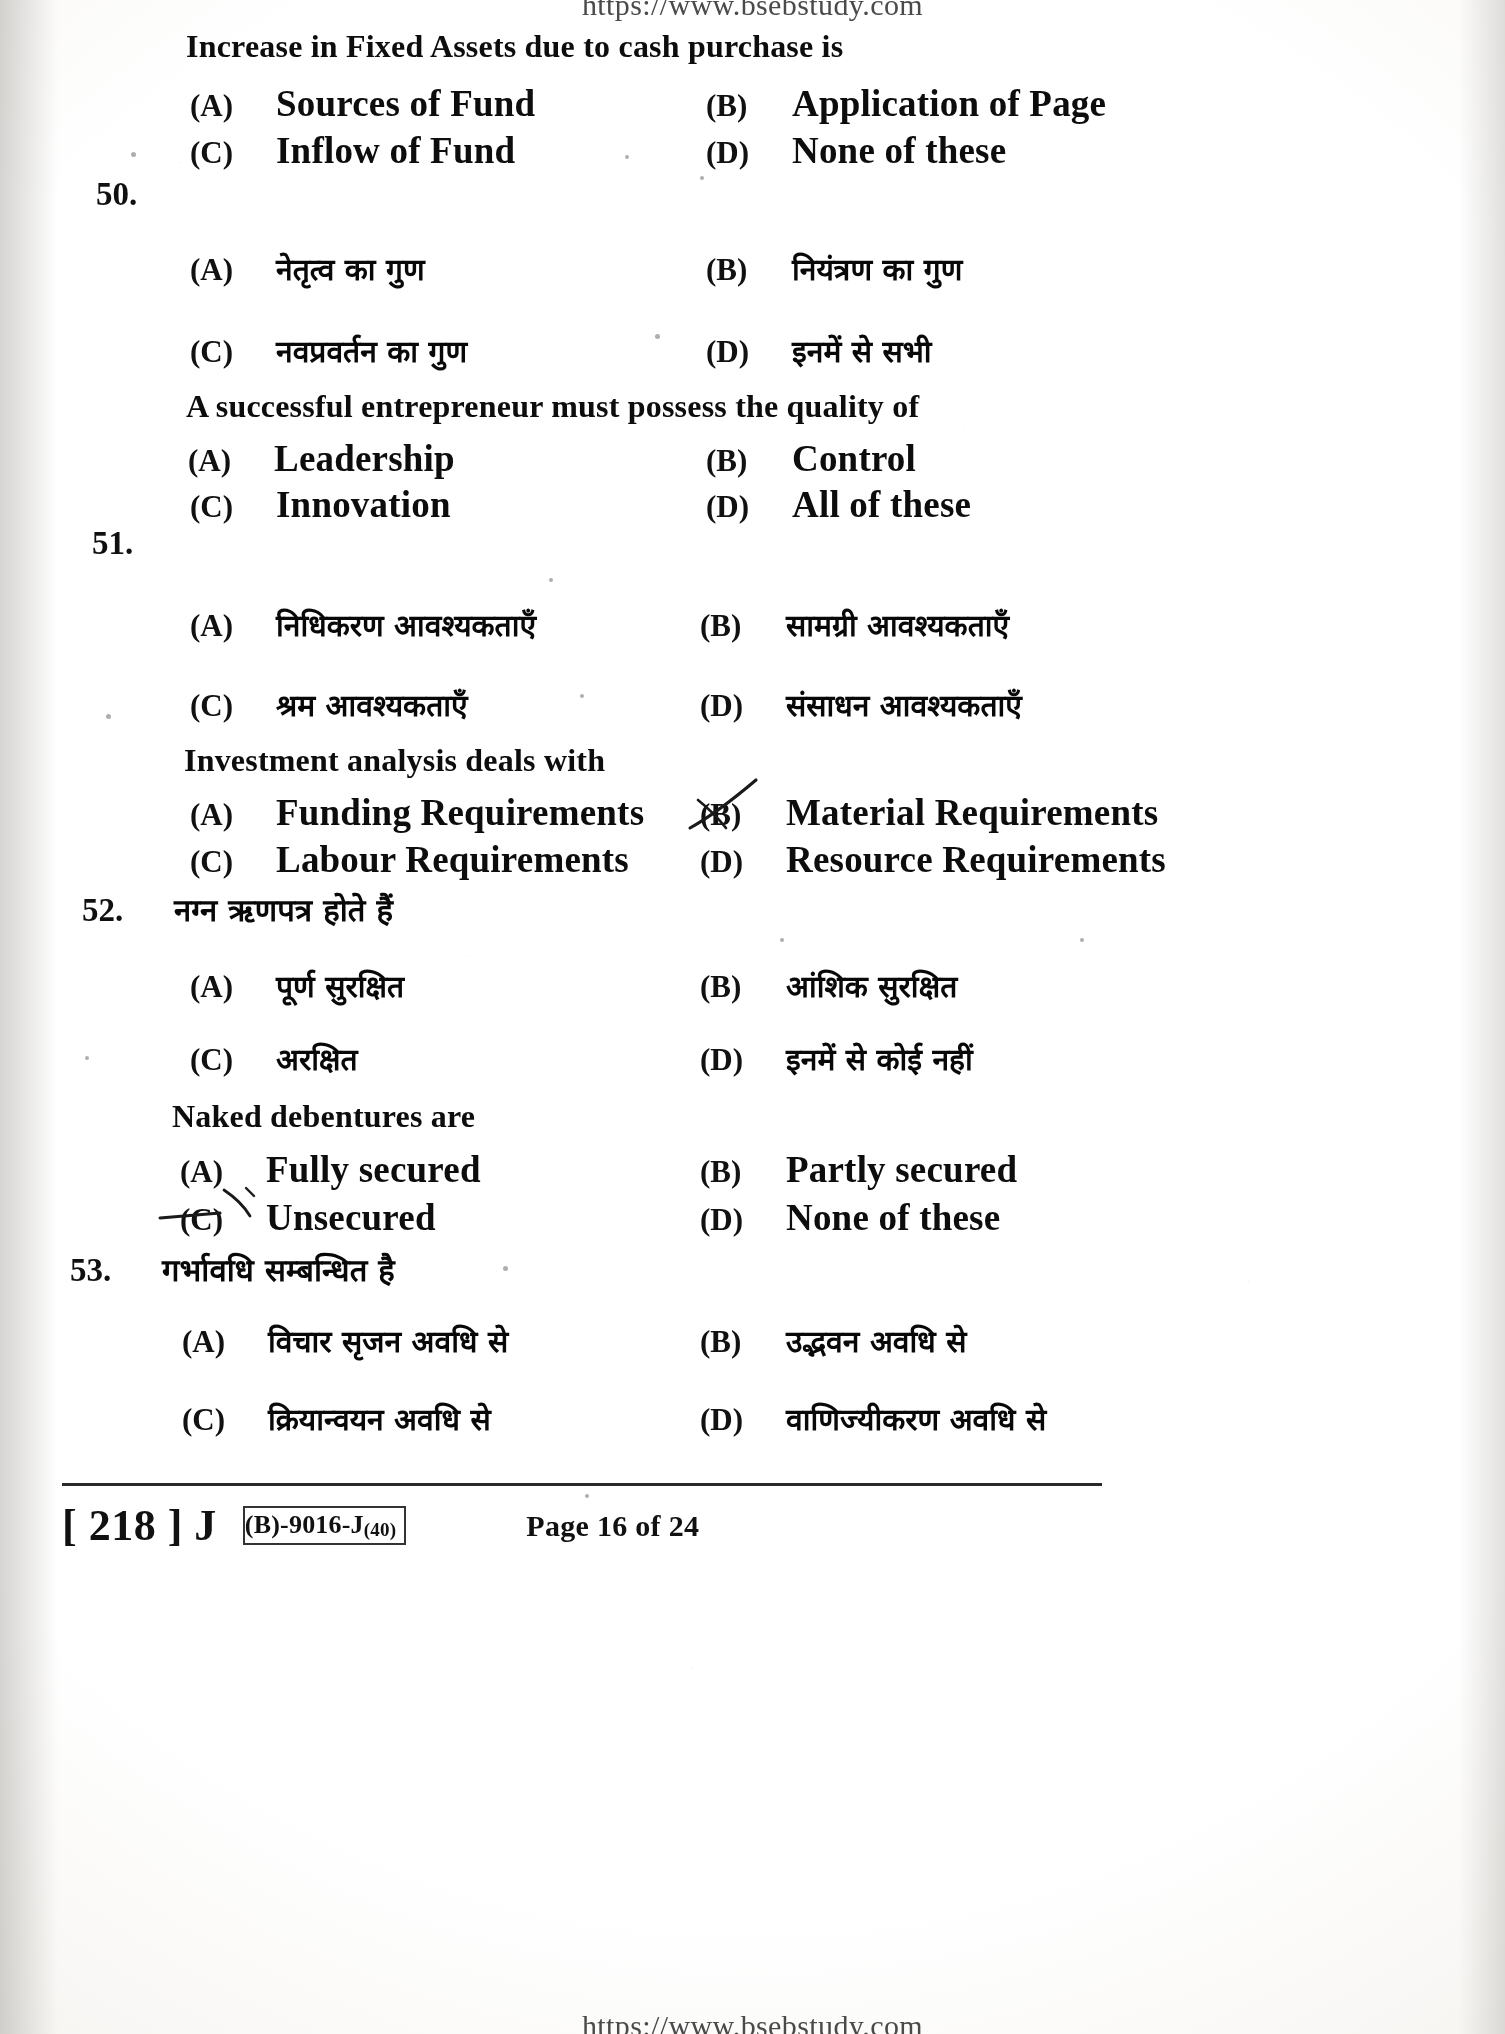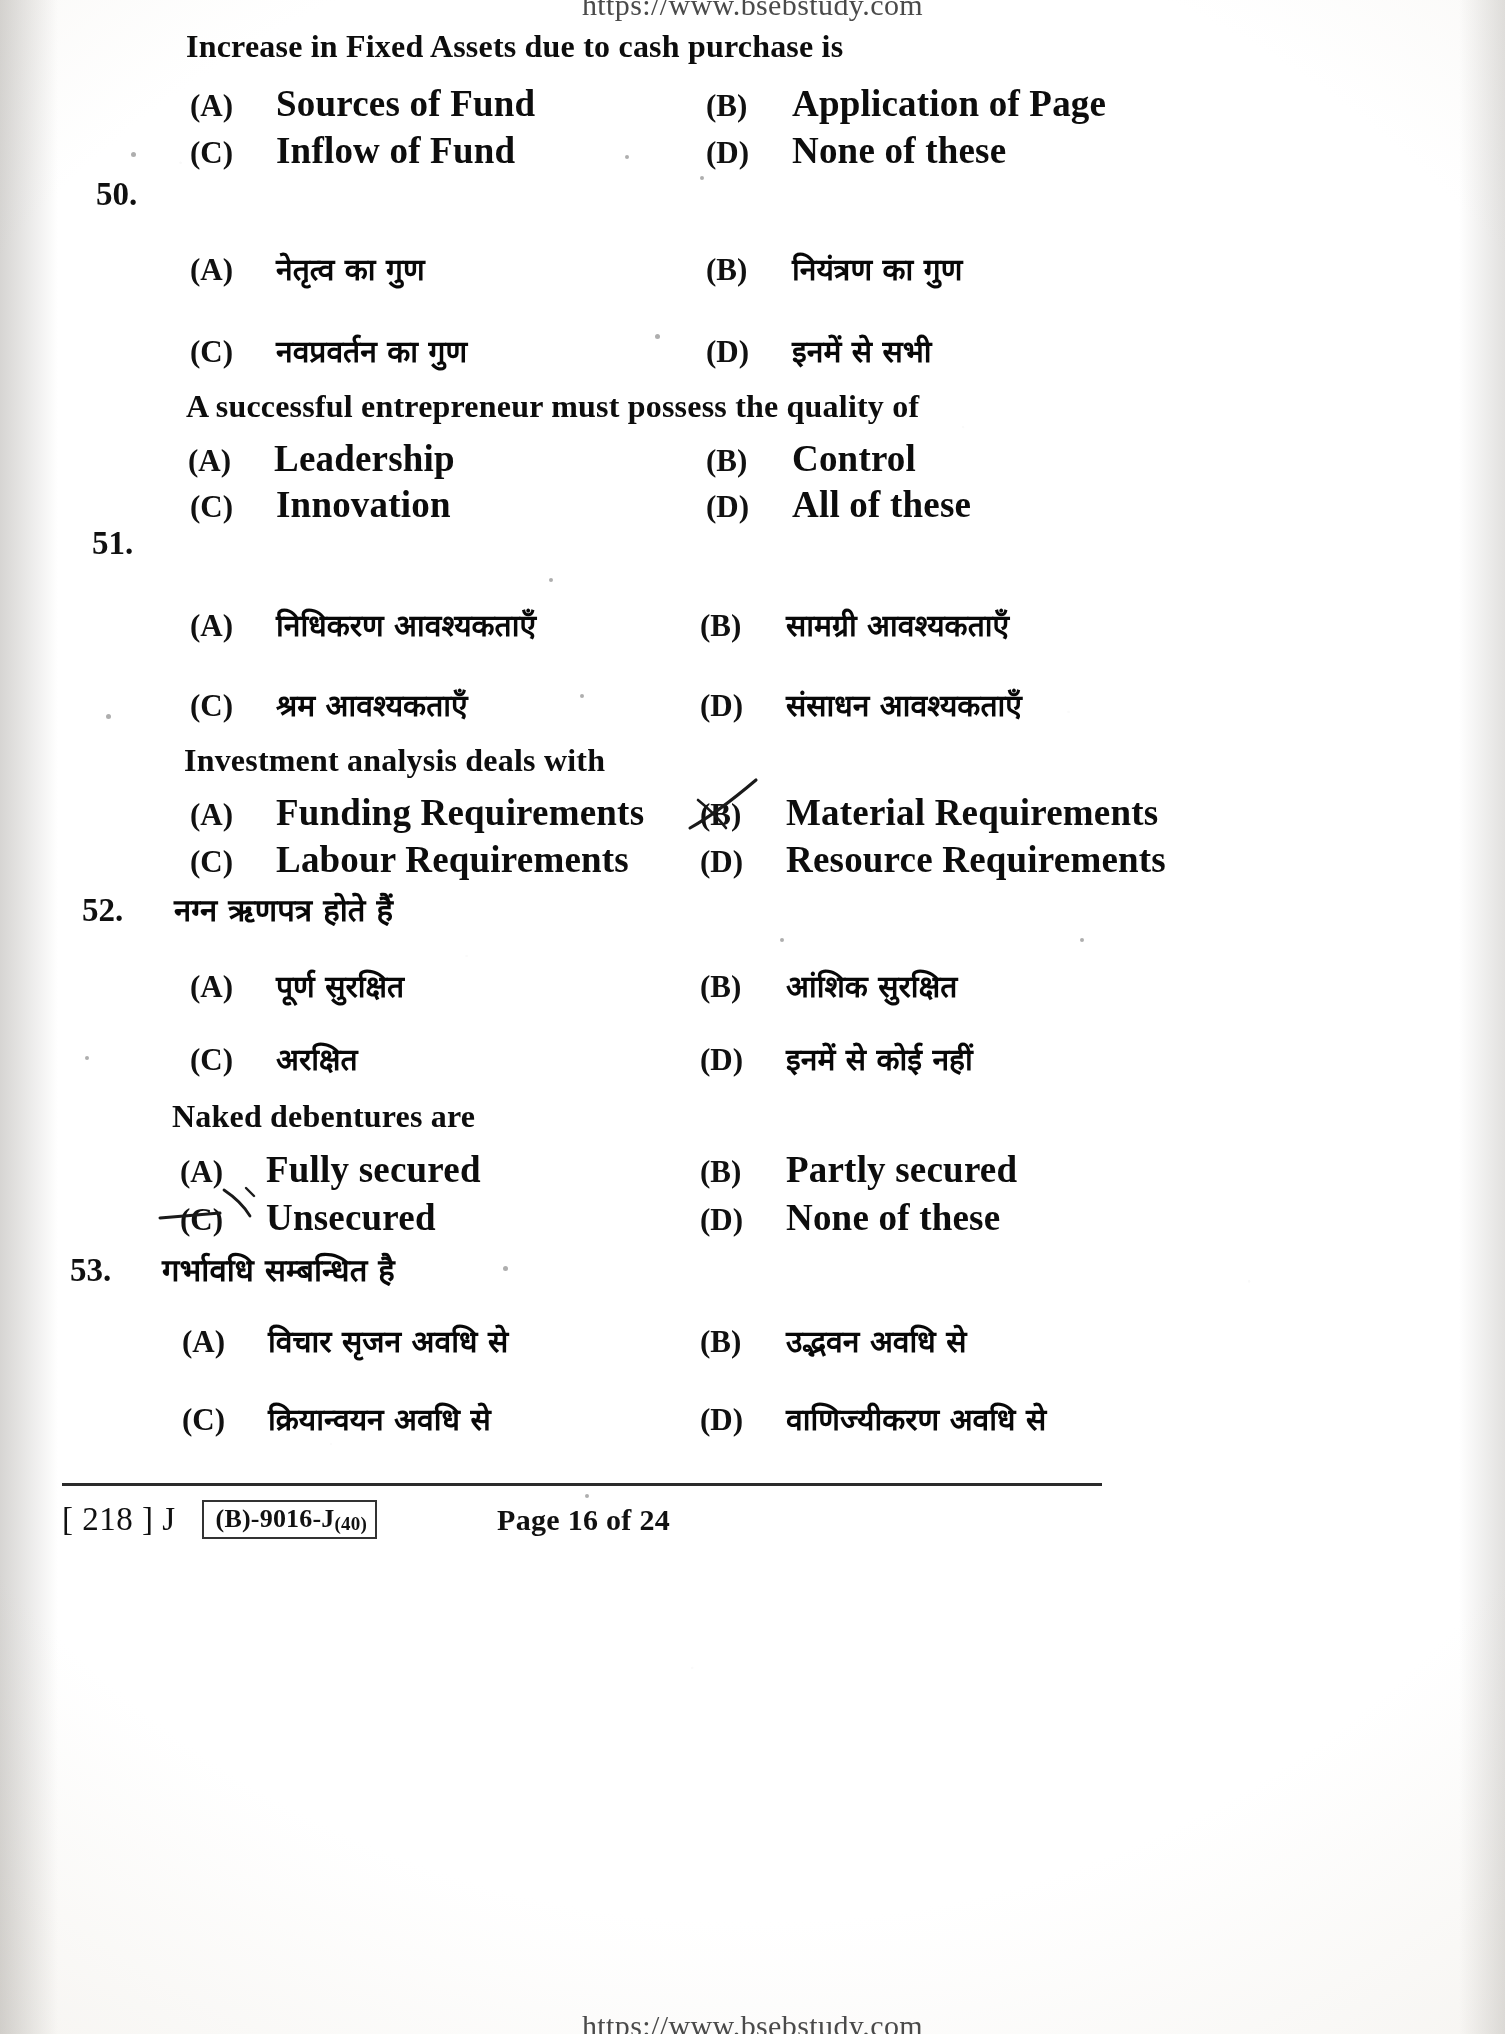--- a/index.html
+++ b/index.html
@@ -144,32 +144,32 @@
   }
   .footer {
     position: absolute;
     left: 62px;
     width: 1060px;
     display: flex;
     align-items: center;
     font-family: "Liberation Serif", serif;
   }
   .footer .code1 {
-    font-size: 33px;
-    font-weight: 400;
+    font-size: 44px;
+    font-weight: 700;
     color: #111;
     letter-spacing: .5px;
   }
   .footer .code2 {
     margin-left: 26px;
     font-size: 26px;
     font-weight: 700;
     color: #111;
     border: 2px solid #333;
-    padding: 2px 8px 3px 12px;
+    padding: 2px 8px 3px 0;
     letter-spacing: .2px;
   }
   .footer .code2 sub {
     font-size: 19px;
     vertical-align: baseline;
     position: relative;
     top: 3px;
   }
   .footer .pageno {
     margin-left: 120px;

